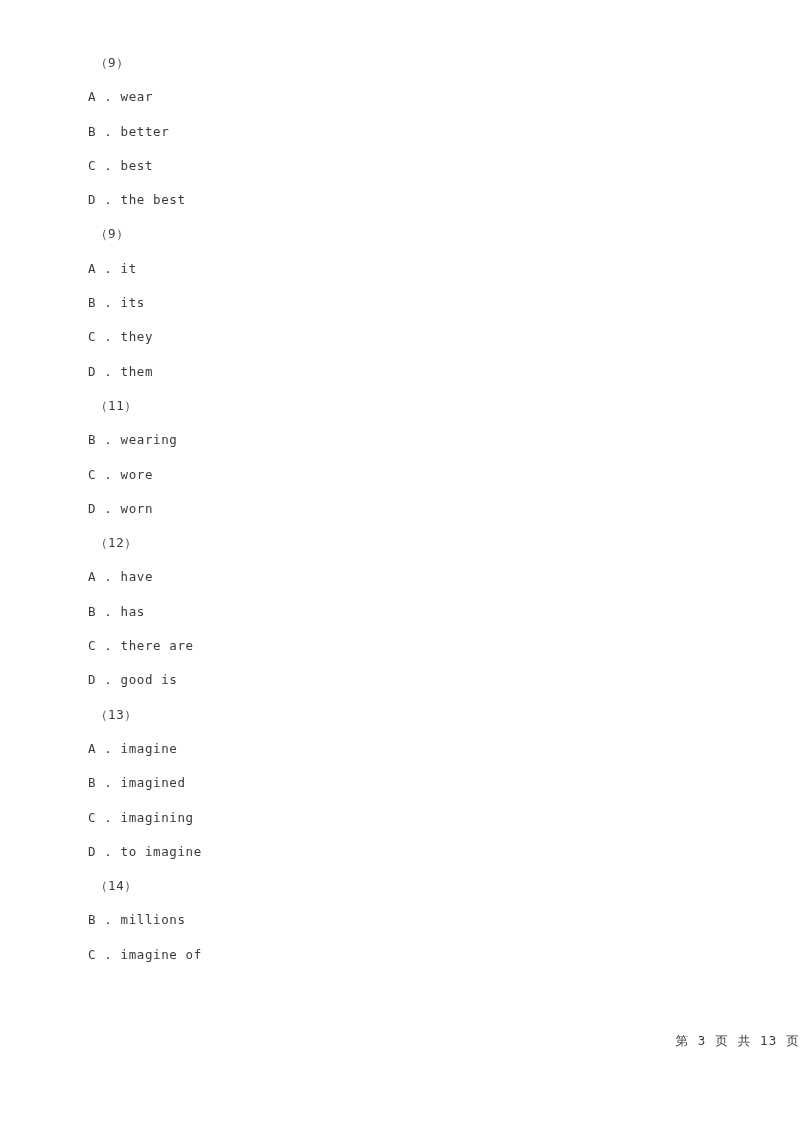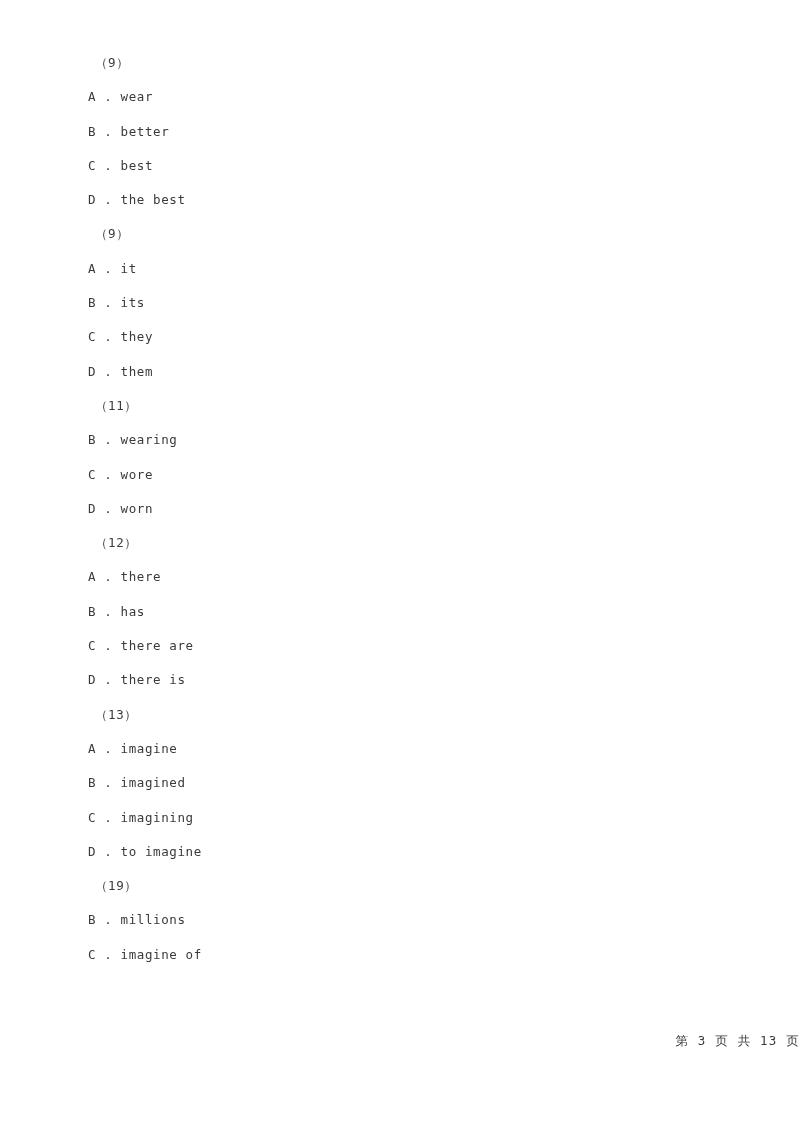--- a/index.html
+++ b/index.html
@@ -94,32 +94,32 @@
         <div class="opt">D . them</div>
       </div>
       <div class="qgroup">
         <div class="qnum">（11）</div>
         <div class="opt">B . wearing</div>
         <div class="opt">C . wore</div>
         <div class="opt">D . worn</div>
       </div>
       <div class="qgroup">
         <div class="qnum">（12）</div>
-        <div class="opt">A . there</div>
+        <div class="opt">A . have</div>
         <div class="opt">B . has</div>
         <div class="opt">C . there are</div>
-        <div class="opt">D . there is</div>
+        <div class="opt">D . good is</div>
       </div>
       <div class="qgroup">
         <div class="qnum">（13）</div>
         <div class="opt">A . imagine</div>
         <div class="opt">B . imagined</div>
         <div class="opt">C . imagining</div>
         <div class="opt">D . to imagine</div>
       </div>
       <div class="qgroup">
-        <div class="qnum">（19）</div>
+        <div class="qnum">（14）</div>
         <div class="opt">B . millions</div>
         <div class="opt">C . imagine of</div>
       </div>
     </div>
   <div id="footer">第 3 页 共 13 页</div>
 </div>
 
 </body></html>

